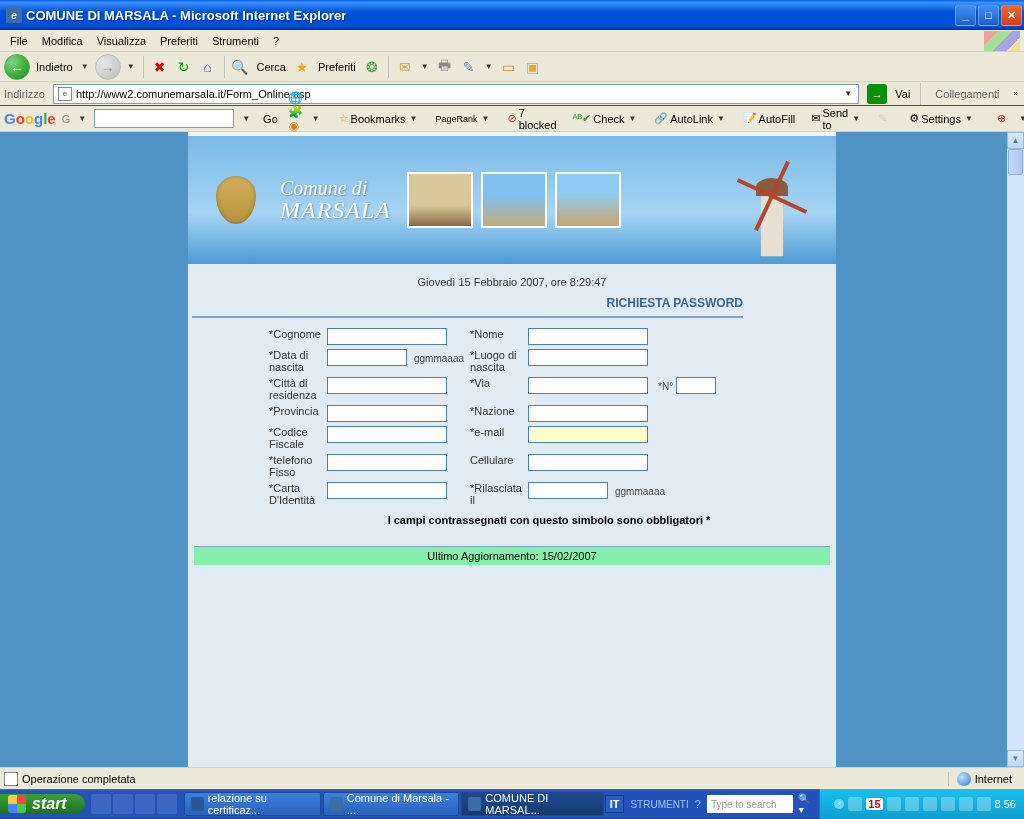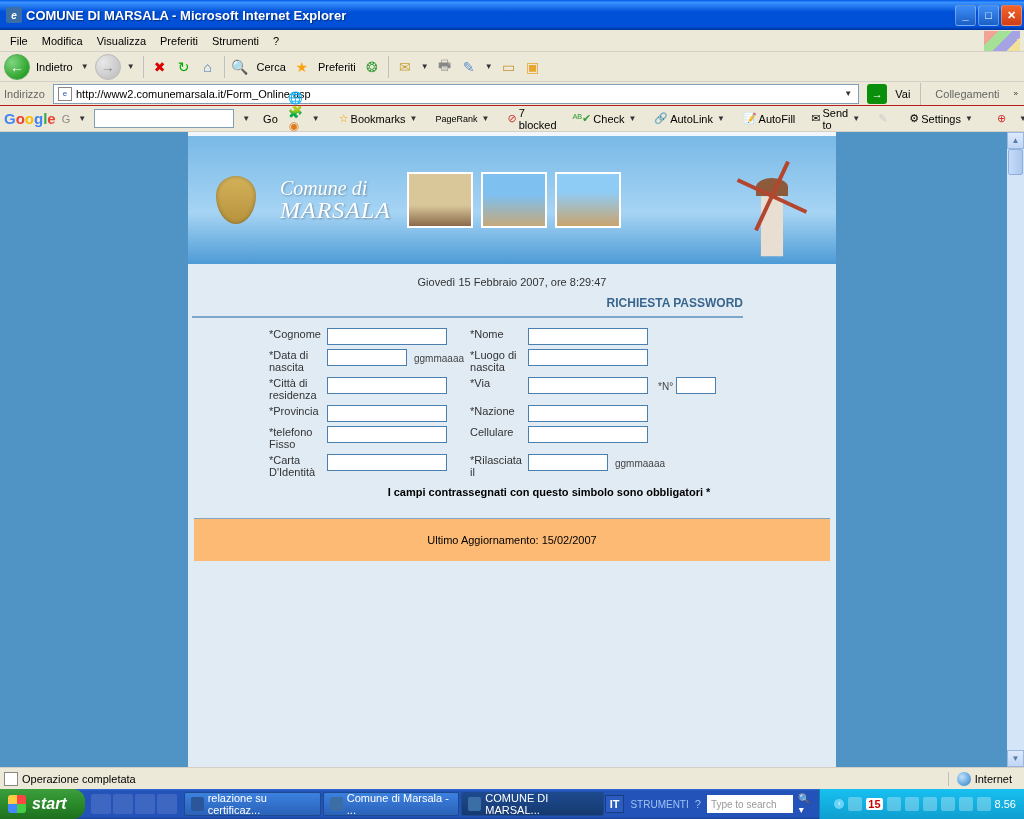--- a/index.html
+++ b/index.html
@@ -81,37 +81,37 @@
 .lbl2{ width:52px; color:#333;}
 input.fld{ height:17px; border:1px solid #4A7FB0; background:white; padding:0 2px; font-size:11px;}
 input.fld.w{ width:120px;}
 input.fld.dt{ width:80px;}
 input.fld.sm{ width:40px;}
 input.fld.em{ background:#FFFFCC;}
 .hint{ font-size:10px; color:#444;padding-left:7px;}
 .submit-row{ text-align:center; padding:18px 0 4px;}
 .submit-btn{ padding:3px 14px; border:1px solid #4A7FB0; background:#E8E8E8; font-size:11px;}
 .req-note{ text-align:center; font-weight:bold; font-size:11px; padding:6px 0;}
-.update-bar{ background:#fdba74; text-align:center; padding:15px; font-size:11px; margin:14px 2px 0; border-top:1px solid #7FA6C9;}
+.update-bar{ background:#86efac; text-align:center; padding:3px; font-size:11px; margin:14px 2px 0; border-top:1px solid #7FA6C9;}
 
 .scrollbar-v{ position:absolute; right:0; top:0; width:17px; height:100%; background:#D4E5F7;}
 .sbv-btn{ width:17px;height:17px;background:linear-gradient(#dde9fb,#c0d6f5); border:1px solid #9ab7e0; font-size:8px; text-align:center; line-height:15px; color:#5577aa;}
 .sbv-thumb{ width:15px; margin:0 1px; height:26px; background:linear-gradient(to right,#c7dbf7,#aac7ef); border:1px solid #8fb0db; border-radius:2px; margin-top:0px;}
 
 
 .statusbar{ height:22px; background:#ECE9D8; border-top:1px solid #d4d0c8; display:flex; align-items:center; font-size:11px; padding:0 4px;}
 .statusbar .st-ico{width:14px;height:14px;margin-right:4px;background:#fff;border:1px solid #888;}
 .statusbar .st-text{flex:0 0 auto; padding-right:8px;}
 .statusbar .st-fill{flex:1;}
 .statusbar .pane{ border-left:1px solid #c0c0c0; padding:0 8px; display:flex;align-items:center;gap:4px;}
 .globe{width:14px;height:14px;background:radial-gradient(circle at 35% 35%,#bfe3ff,#2a7cc5);border-radius:50%;}
 
 
 .taskbar{ height:30px; background:linear-gradient(to bottom,#3168D5 0%,#2E62CC 3%,#2353B8 6%,#2353B8 94%,#1A3E8C 100%); display:flex; align-items:center; color:white; font-size:11px;}
-.start-btn{ height:30px; background:linear-gradient(to bottom,#3C9E3C 0%,#2A8A2A 50%,#1E701E 100%); border-radius:0 12px 12px 0; display:flex;align-items:center; padding:0 18px 0 8px; gap:6px; font-style:italic; font-weight:bold; font-size:16px;}
+.start-btn{ height:20px; background:linear-gradient(to bottom,#3C9E3C 0%,#2A8A2A 50%,#1E701E 100%); border-radius:0 12px 12px 0; display:flex;align-items:center; padding:0 18px 0 8px; gap:6px; font-style:italic; font-weight:bold; font-size:16px;}
 .start-logo{ width:18px;height:18px; background:conic-gradient(#f44 0 25%,#4c4 0 50%,#48f 0 75%,#fc4 0); border-radius:3px;}
 .ql{ display:flex; gap:2px; padding:0 6px;}
 .ql-ico{ width:20px;height:20px; background:rgba(255,255,255,.12); border-radius:2px;}
 .task{ height:24px; background:linear-gradient(to bottom,#3C81E0,#2A62B8); border:1px solid #1d4a8e; border-radius:2px; display:flex;align-items:center; padding:0 6px; gap:4px; margin:0 1px; max-width:150px; font-size:11px;}
 .task.active{ background:linear-gradient(to bottom,#1d4a8e,#163a70);}
 .task-ico{width:14px;height:14px;background:#fff;border-radius:2px;}
 .lang-bar{ margin-left:auto; display:flex; align-items:center; gap:6px; padding-right:4px;}
 .lang-it{ background:#2a5dbf; padding:2px 4px; border:1px solid #1a3e80; font-weight:bold;}
 .lang-tool{ color:#9fc4f5; font-size:10px;}
 .search-box{ width:90px;height:18px;background:white;color:#999; padding:0 4px; display:flex;align-items:center; font-size:10px;}
@@ -277,20 +277,26 @@
                   <span class="hint">*N°</span>
                   <input class="fld sm" style=""></td>
             </tr>
             <tr>
               <td class="lbl">*Provincia</td>
               <td><input class="fld w" style=""></td>
               <td class="lbl2">*Nazione</td>
               <td><input class="fld w" style=""></td>
             </tr>
             <tr>
+              <td class="lbl">*Codice Fiscale</td>
+              <td><input class="fld w" style=""></td>
+              <td class="lbl2">*e-mail</td>
+              <td><input class="fld w em" style=""></td>
+            </tr>
+            <tr>
               <td class="lbl">*telefono Fisso</td>
               <td><input class="fld w" style=""></td>
               <td class="lbl2">Cellulare</td>
               <td><input class="fld w" style=""></td>
             </tr>
             <tr>
               <td class="lbl">*Carta D'Identità</td>
               <td><input class="fld w" style=""></td>
               <td class="lbl2">*Rilasciata il</td>
               <td><input class="fld dt" style=""><span class="hint">ggmmaaaa</span></td>

